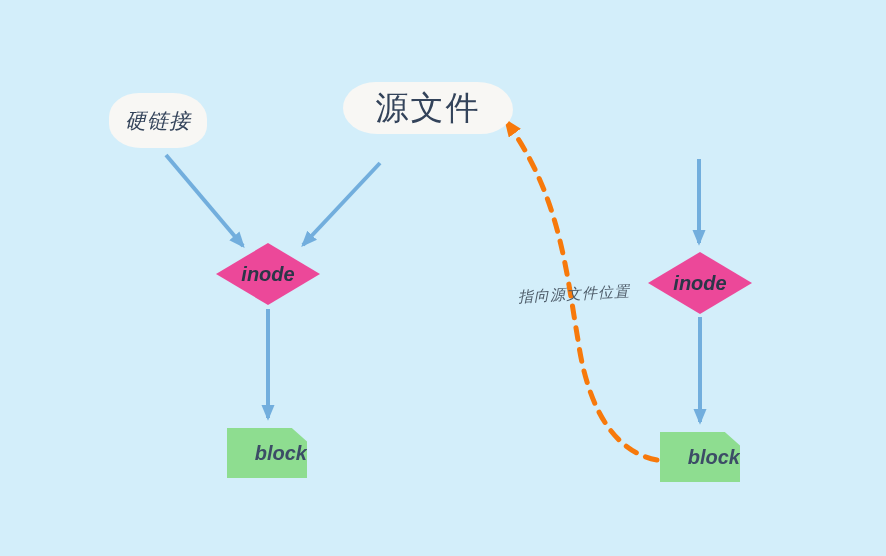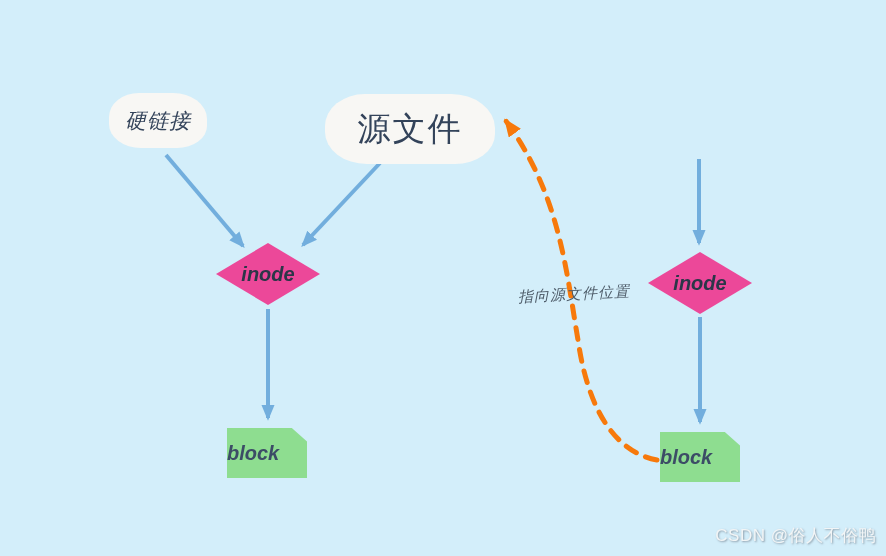--- a/index.html
+++ b/index.html
@@ -11,38 +11,38 @@
   .edges { position:absolute; left:0; top:0; width:886px; height:556px; }
 
   .cloud {
     position:absolute; background:#f8f7f4;
     display:flex; align-items:center; justify-content:center;
     color:#33435a; font-weight:normal;
   }
   .cloud-small { font-style:italic; font-size:21px; letter-spacing:1px; }
   #node-hard-link { left:109px; top:93px; width:98px; height:55px;
     border-radius:30px 34px 30px 32px / 24px 26px 22px 24px; }
-  #node-source-file { left:325px; top:82px; width:170px; height:70px;
-    border-radius:40px 44px 40px 42px / 32px 34px 30px 32px; font-size:33px; letter-spacing:2px;margin-top:12px; }
+  #node-source-file { left:343px; top:82px; width:170px; height:52px;
+    border-radius:40px 44px 40px 42px / 32px 34px 30px 32px; font-size:33px; letter-spacing:2px; }
   #node-soft-link { left:652px; top:93px; width:94px; height:55px;
     border-radius:30px 34px 30px 32px / 24px 26px 22px 24px; }
 
   .diamond {
     position:absolute; width:104px; height:62px; background:#ec4899;
     clip-path:polygon(50% 0, 100% 50%, 50% 100%, 0 50%);
     display:flex; align-items:center; justify-content:center;
     color:#2b3648; font-weight:bold; font-style:italic; font-size:20px;
   }
   #diamond-inode-left  { left:216px; top:243px; }
   #diamond-inode-right { left:648px; top:252px; }
 
   .blockshape {
     position:absolute; width:80px; height:50px; background:#8edd90;
     clip-path:polygon(0 0, 81% 0, 100% 27%, 100% 100%, 0 100%);
-    display:flex; align-items:center; justify-content:flex-start;
+    display:flex; align-items:center; justify-content:flex-end;
     color:#3c4c66; font-weight:bold; font-style:italic; font-size:20px;
   }
   #block-left  { left:227px; top:428px; }
   #block-right { left:660px; top:432px; }
 
   .edge-label {
     position:absolute; left:518px; top:285px;
     font-style:italic; font-size:15px; color:#4d5b68;
     letter-spacing:1px; transform:rotate(-3deg);
   }
@@ -96,15 +96,14 @@
   <div class="blockshape" id="block-left">
     <span>block</span>
   </div>
 
   <div class="blockshape" id="block-right">
     <span>block</span>
   </div>
 
   <div class="edge-label">指向源文件位置</div>
 
-  <div class="watermark">CSDN @俗人不俗鸭</div>
 
 </div>
 
 </body></html>

